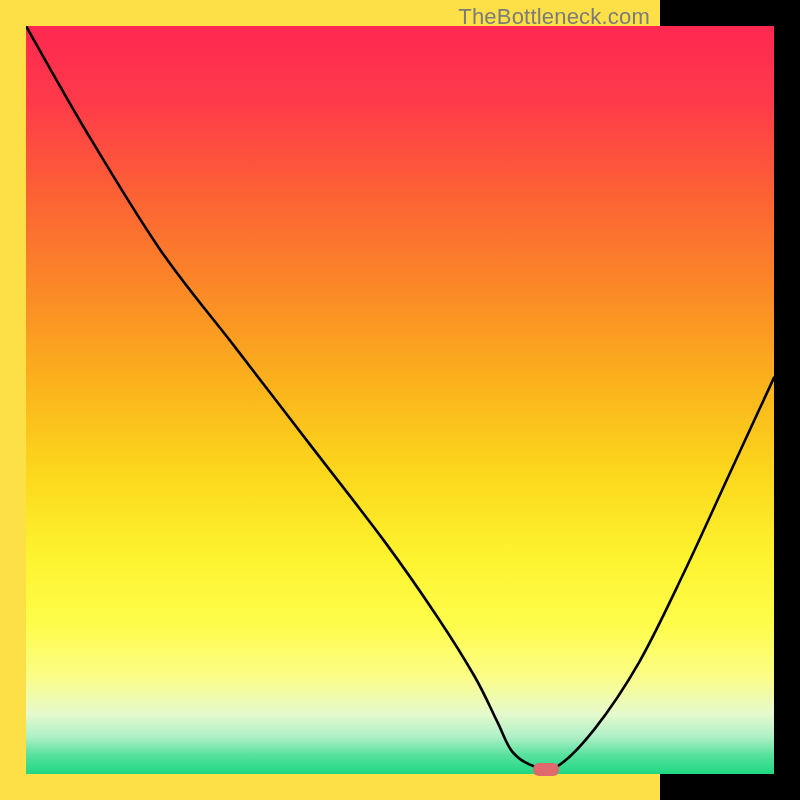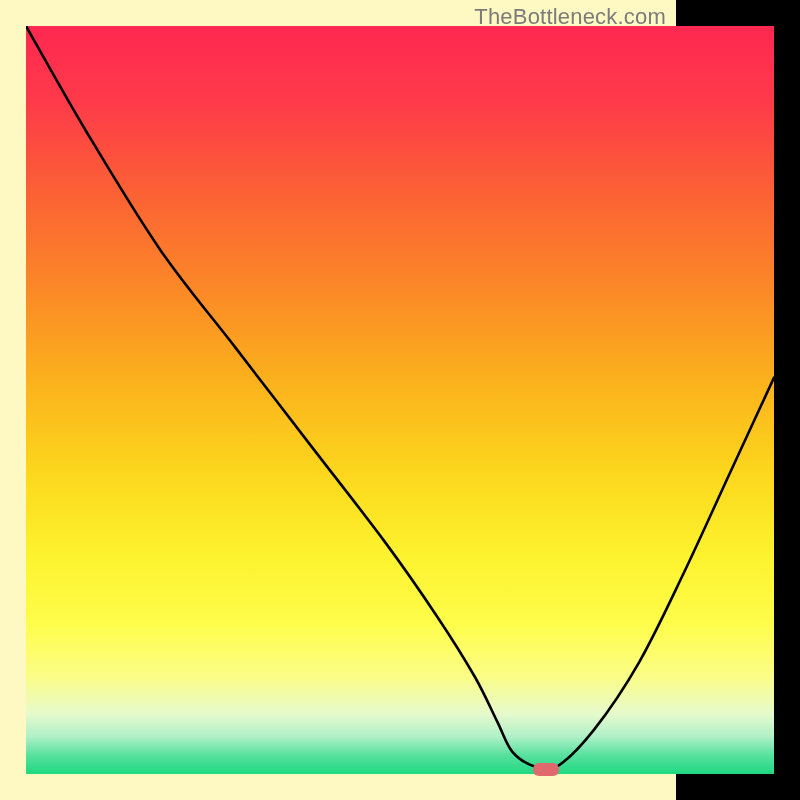--- a/index.html
+++ b/index.html
@@ -7,22 +7,21 @@
     padding: 0;
     width: 800px;
     height: 800px;
     background: #000000;
     overflow: hidden;
   }
   .container {
     position: relative;
     width: 660px;
     height: 800px;
-    background: #fef9c3;
-    padding-left: 16px;
+    background: #fde047;
   }
   .watermark {
     position: absolute;
     top: 4px;
     right: 10px;
     color: #7b7b7b;
     font-family: Arial, Helvetica, sans-serif;
     font-size: 22px;
     font-weight: 500;
     z-index: 10;

